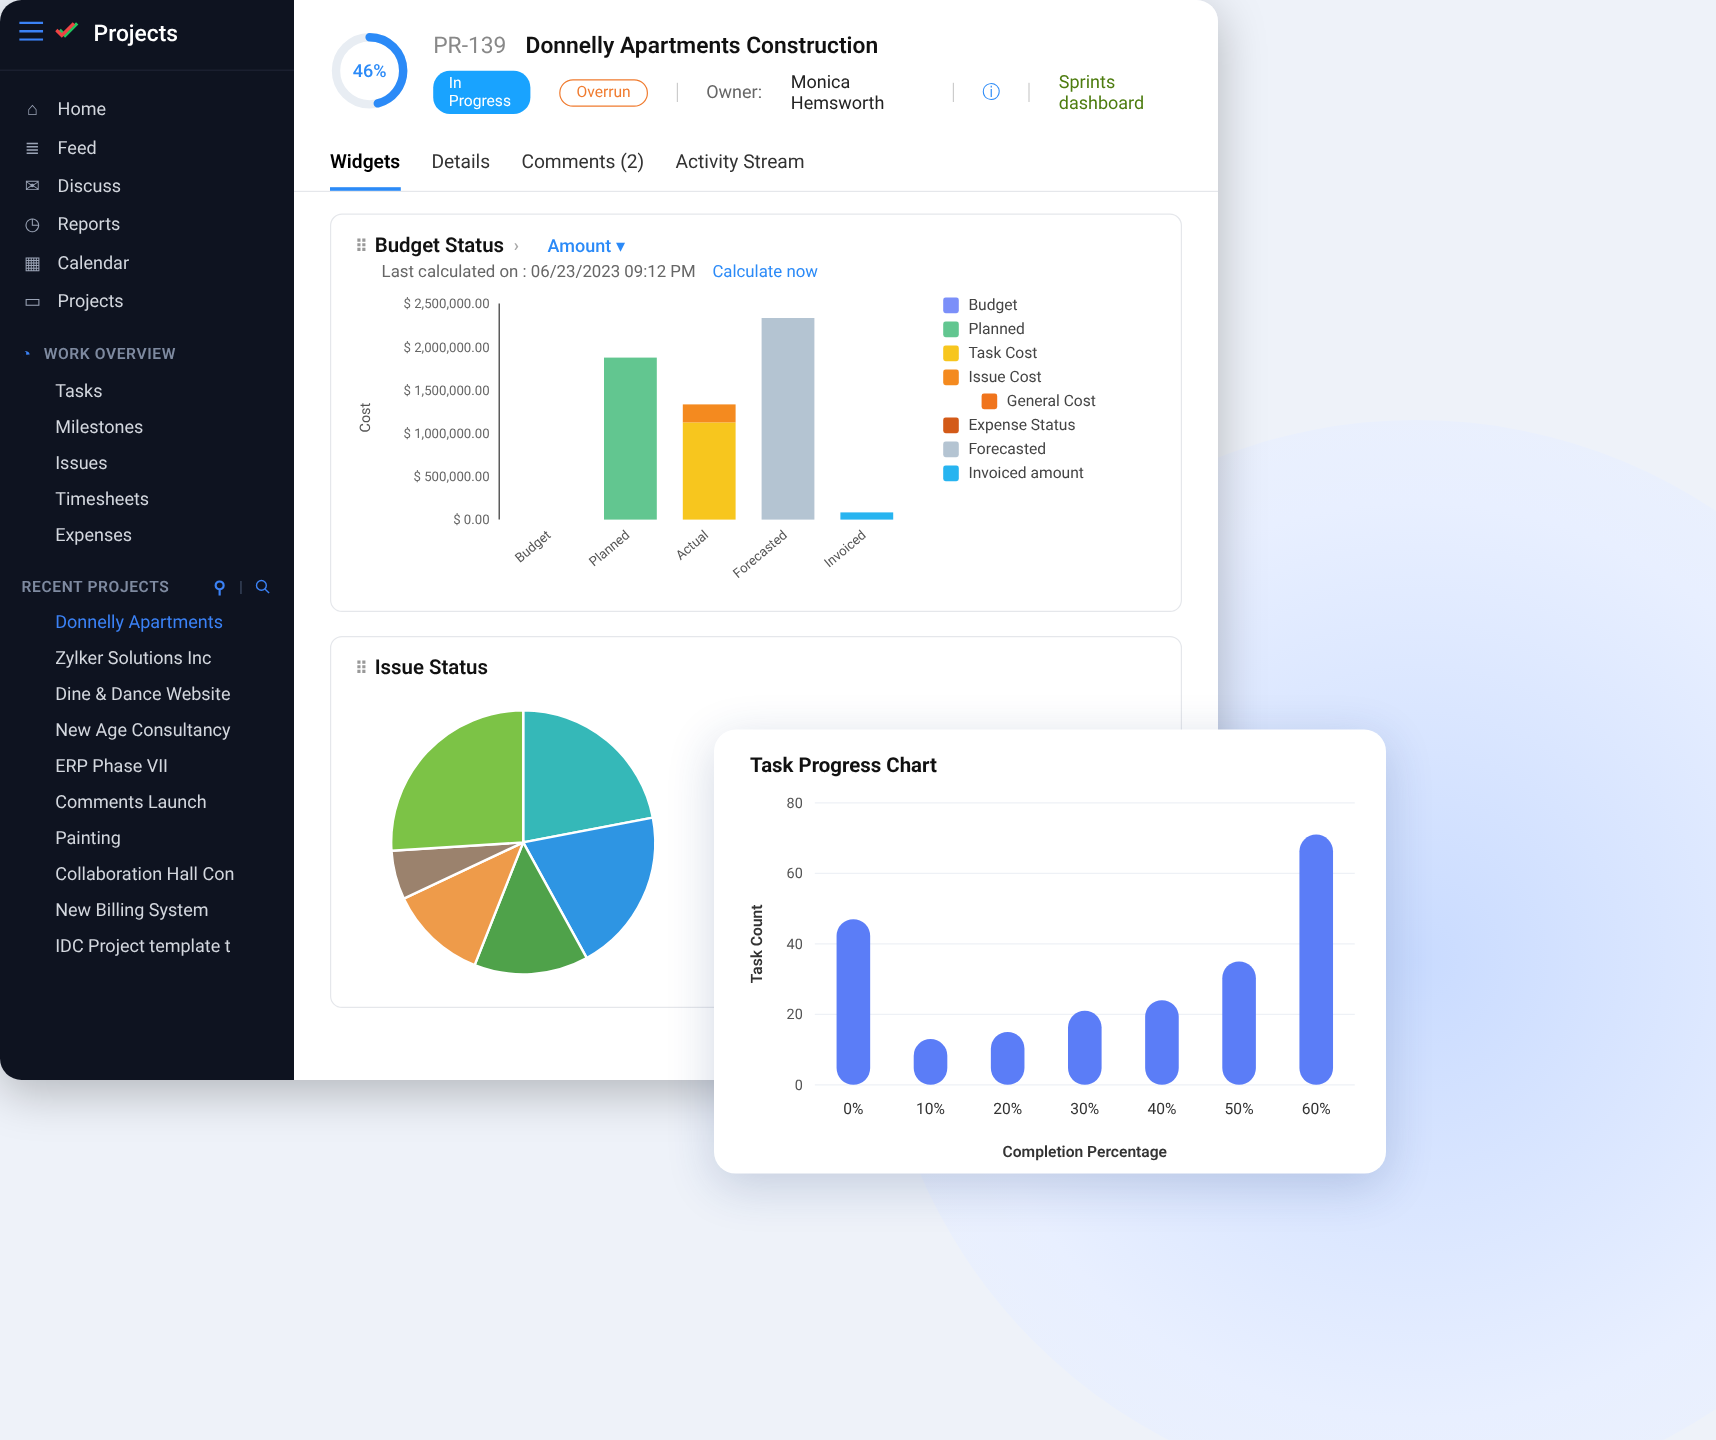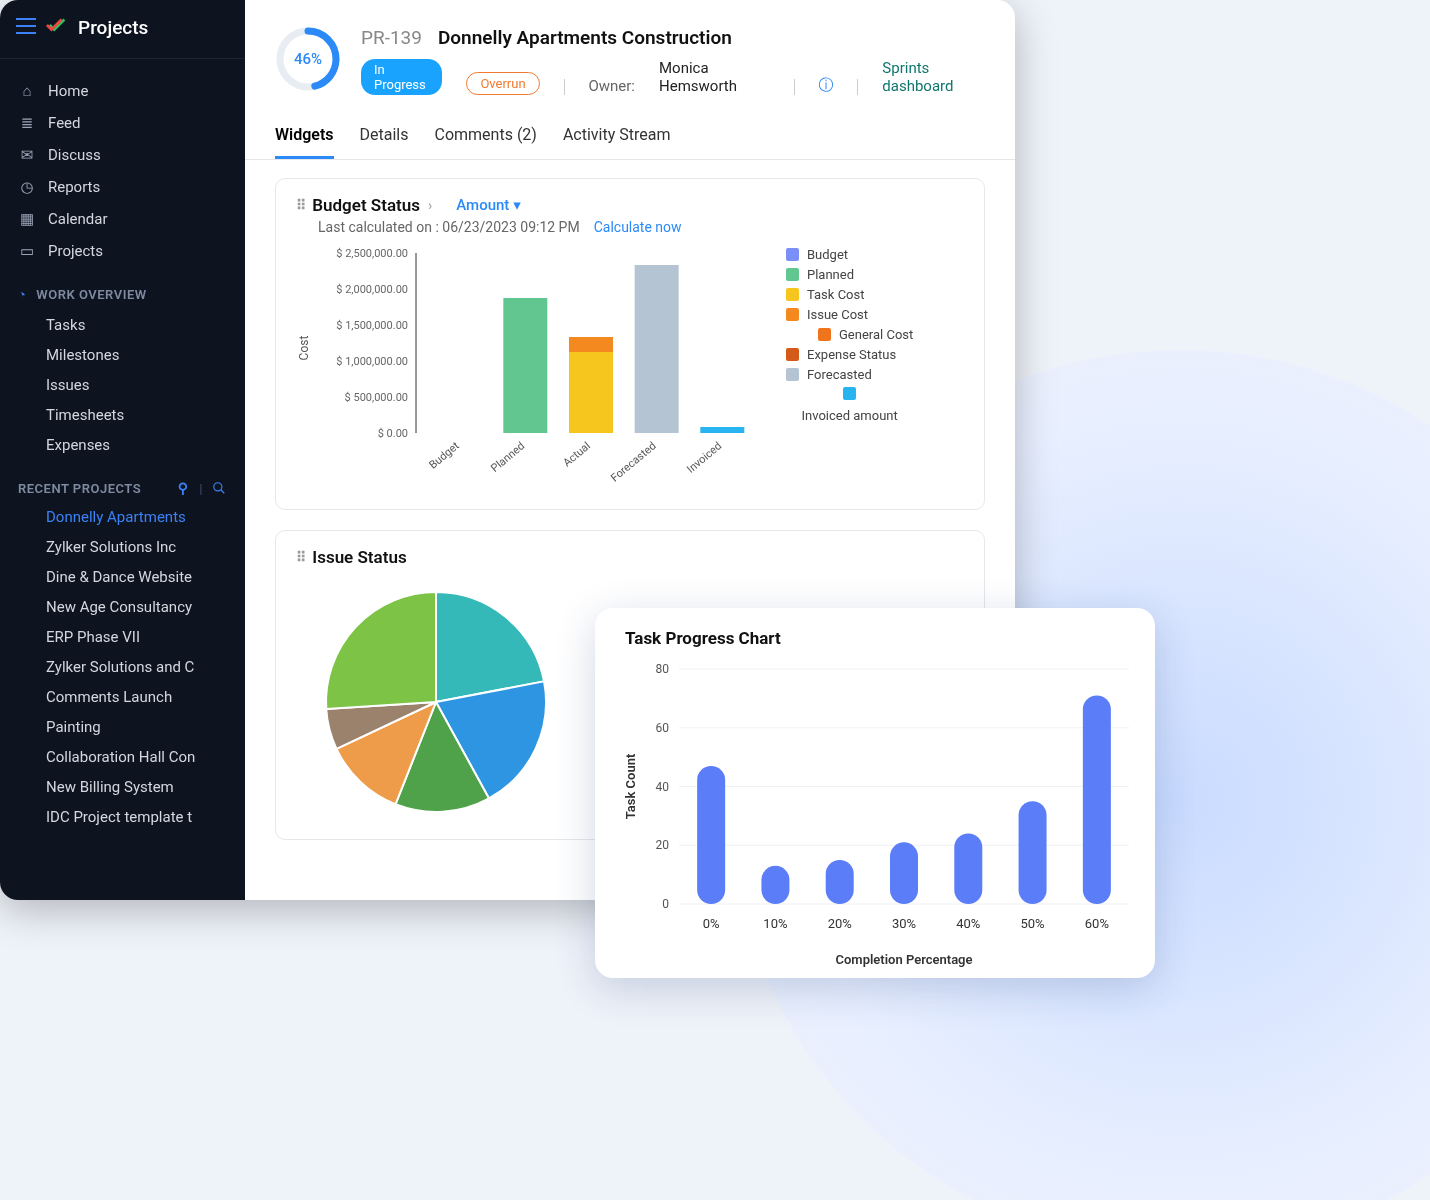--- a/index.html
+++ b/index.html
@@ -22,29 +22,29 @@
   .recent-header .spacer{flex:1}
   .recent-header .icnsm{width:16px;height:16px;color:#3b82f6;display:flex;align-items:center;justify-content:center;font-size:14px}
   .content{flex:1;background:#fff;display:flex;flex-direction:column;overflow:hidden}
   .header{padding:26px 30px 10px 30px;display:flex;gap:20px;align-items:flex-start}
   .ring{position:relative;width:66px;height:66px;flex-shrink:0}
   .ring .pct{position:absolute;inset:0;display:flex;align-items:center;justify-content:center;font-size:15px;color:#2b8af7;font-weight:500}
   .head-text{display:flex;flex-direction:column;gap:10px}
   .title-row{display:flex;align-items:baseline;gap:16px}
   .proj-id{color:#888;font-size:19px}
   .proj-title{color:#111;font-size:19px;font-weight:600}
-  .chip-row{display:flex;align-items:flex-end;gap:24px;color:#555;font-size:15px}
+  .chip-row{display:flex;align-items:center;gap:24px;color:#555;font-size:15px}
   .chip{padding:3px 13px;border-radius:14px;font-size:13px}
   .chip.blue{background:#19a3ff;color:#fff}
   .chip.outline{border:1px solid #f07b2f;color:#f07b2f;background:#fff}
   .vdiv{width:1px;height:16px;background:#ccc}
   .owner-lbl{color:#666}
   .owner-val{color:#222}
   .info-icn{color:#2b8af7}
-  .link{color:#0f766e}
+  .link{color:#4d7c0f}
   .tabs{display:flex;gap:26px;border-bottom:1px solid #e5e7eb;padding:20px 30px 0 30px}
   .tab{padding-bottom:12px;font-size:16px;color:#333;cursor:pointer}
   .tab.active{color:#000;font-weight:600;border-bottom:3px solid #2b8af7}
   .widgets-area{padding:18px 30px;display:flex;flex-direction:column;gap:20px;overflow:hidden}
   .card{border:1px solid #e5e7eb;border-radius:10px;background:#fff;padding:16px 20px}
   .card-h{display:flex;align-items:center;gap:8px;color:#111;font-size:17px;font-weight:600}
   .grip{color:#999;font-size:14px;letter-spacing:-2px}
   .chev{color:#aaa;font-size:14px}
   .amount{color:#2b8af7;font-weight:500;font-size:15px;display:flex;align-items:center;gap:4px}
   .calc-row{display:flex;gap:14px;font-size:14px;color:#666;margin:4px 0 8px 22px}
@@ -126,21 +126,20 @@
             <path d="M21 21l-6-6"></path>
           </svg>
       </span>
     </div>
     <ul class="subnav" id="recent-list">
         <li class="active">Donnelly Apartments</li>
         <li>Zylker Solutions Inc</li>
         <li>Dine &amp; Dance Website</li>
         <li>New Age Consultancy</li>
         <li>ERP Phase VII</li>
-        <li>Zylker Solutions and C</li>
         <li>Comments Launch</li>
         <li>Painting</li>
         <li>Collaboration Hall Con</li>
         <li>New Billing System</li>
         <li>IDC Project template t</li>
       </ul>
   </aside>
 
   <main class="content">
     <div class="header">
@@ -237,21 +236,21 @@
                 <span>General Cost</span>
               </div>
               <div style="display: flex; align-items: center; gap: 8px;">
                 <span style="width: 13px; height: 13px; background: rgb(211, 90, 24); display: inline-block; border-radius: 2px;"></span>
                 <span>Expense Status</span>
               </div>
               <div style="display: flex; align-items: center; gap: 8px;">
                 <span style="width: 13px; height: 13px; background: rgb(180, 196, 210); display: inline-block; border-radius: 2px;"></span>
                 <span>Forecasted</span>
               </div>
-              <div style="display: flex; align-items: center; gap: 8px; flex-direction: column;">
+              <div style="display: flex; align-items: center; gap: 8px;">
                 <span style="width: 13px; height: 13px; background: rgb(39, 180, 240); display: inline-block; border-radius: 2px;"></span>
                 <span>Invoiced amount</span>
               </div>
             </div>
         </div>
       </div>
 
       <div class="card" style="height:310px">
         <div class="card-h">
           <span class="grip">⠿</span>

